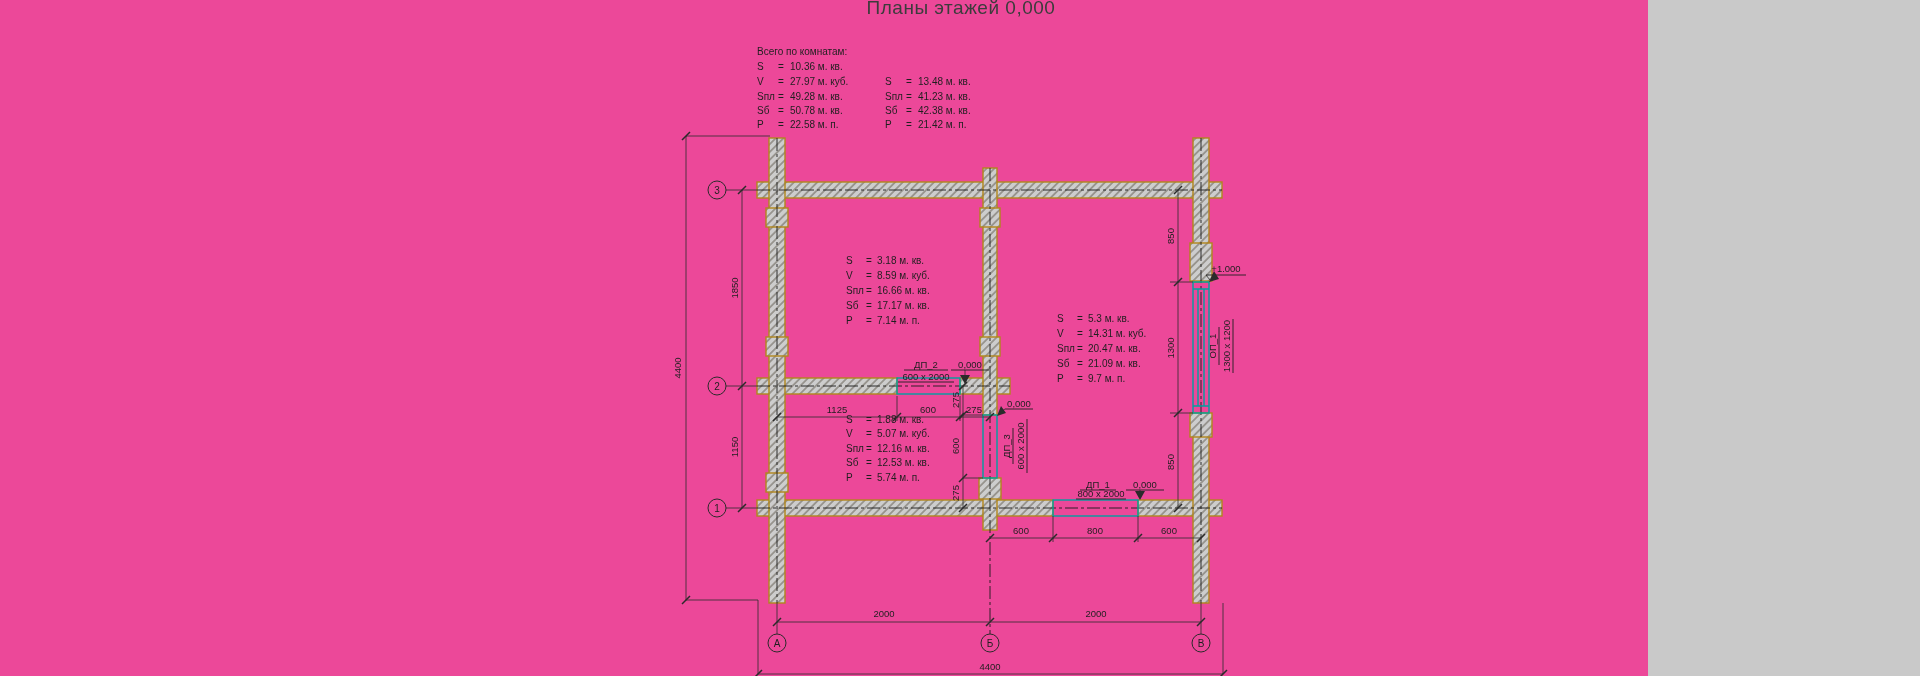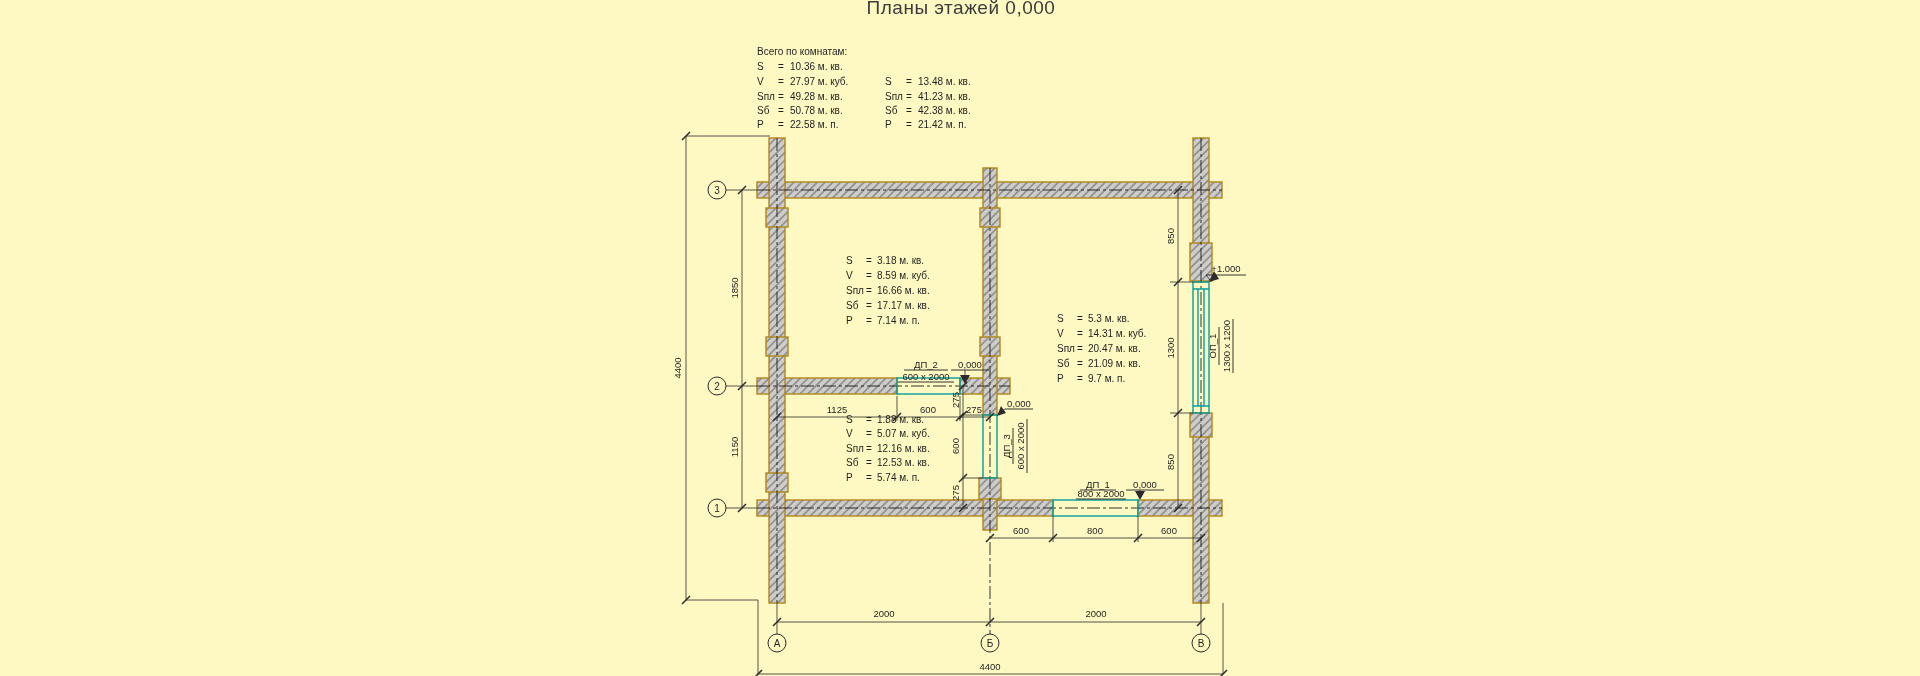--- a/index.html
+++ b/index.html
@@ -1,16 +1,16 @@
 <!DOCTYPE html>
 <html><head>
 <meta charset="utf-8">
 <style>
   html,body{margin:0;padding:0;background:#c9c9c9;}
-  #canvas{position:relative;width:1920px;height:676px;background:#fef9c3;overflow:hidden;
+  #canvas{position:relative;width:1648px;height:676px;background:#ec4899;overflow:hidden;
           font-family:"Liberation Sans",sans-serif;}
   svg{display:block}
   .w{fill:url(#h);stroke:#b1861c;stroke-width:1.4;}
   .cl{stroke:#1c1c1c;stroke-width:0.9;fill:none;stroke-dasharray:13 3 3 3;}
   .dl{stroke:#2b2b2b;stroke-width:0.8;fill:none;}
   .tk{stroke:#2b2b2b;stroke-width:1.5;fill:none;}
   .u{stroke:#1f1f1f;stroke-width:0.9;fill:none;}
   .cy{fill:none;stroke:#00a0a0;stroke-width:1.4;}
   .ar{fill:#2b2b2b;stroke:none;}
   .ac{fill:none;stroke:#2b2b2b;stroke-width:1;}

